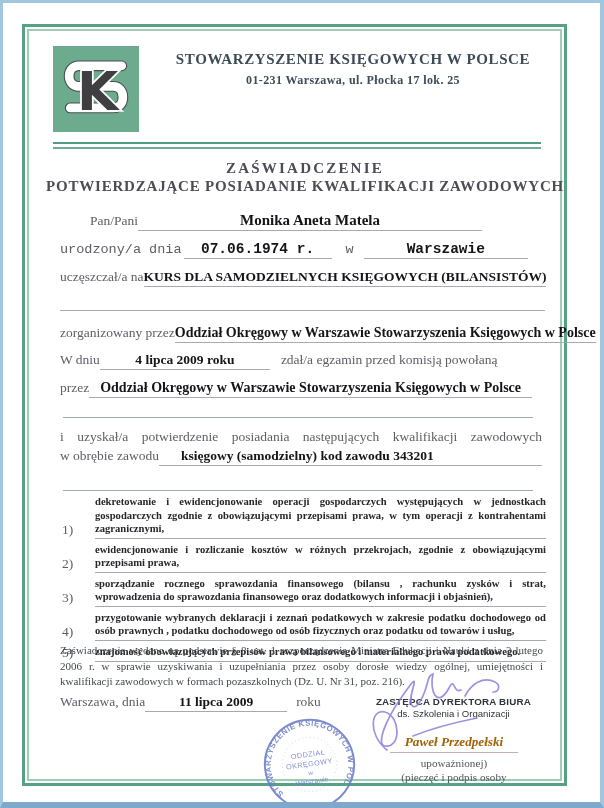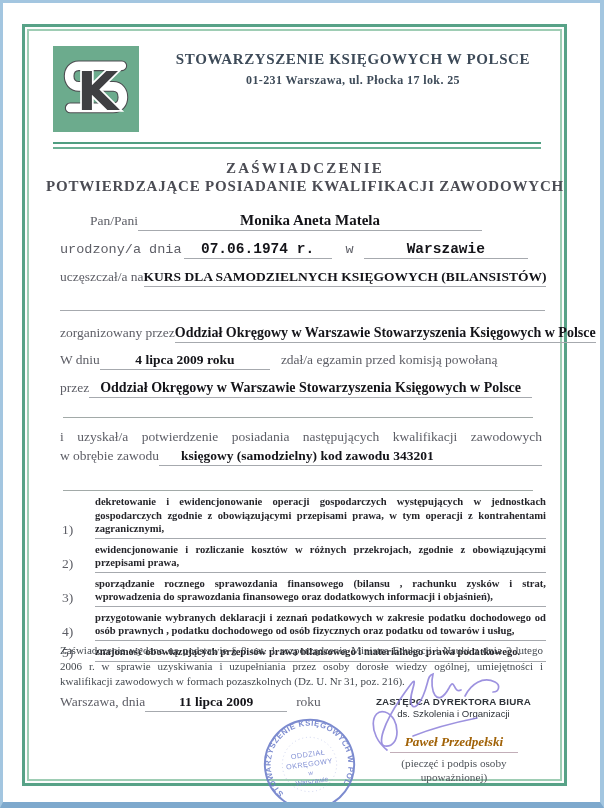--- a/index.html
+++ b/index.html
@@ -208,18 +208,18 @@
         <path d="M34,84 C14,68 18,42 32,46 C48,51 48,82 32,80 C24,79 30,58 48,32 C58,18 64,8 60,22 C54,42 62,48 70,30 C76,16 74,10 80,8 C76,24 84,44 96,22 C102,10 100,28 108,24"></path>
         <path d="M112,30 C118,18 130,10 142,16 C148,19 146,26 140,26"></path>
         <path d="M60,70 C80,62 104,56 124,52"></path>
       </g>
     </svg>
   </div>
 
   <div class="abs name-block">
     <div class="signer-name">Paweł Przedpełski</div>
     <div class="caption">
+      <div>upoważnionej)</div>
       <div>(pieczęć i podpis osoby</div>
-      <div>upoważnionej)</div>
     </div>
   </div>
 
 </div>
 
 </body></html>

